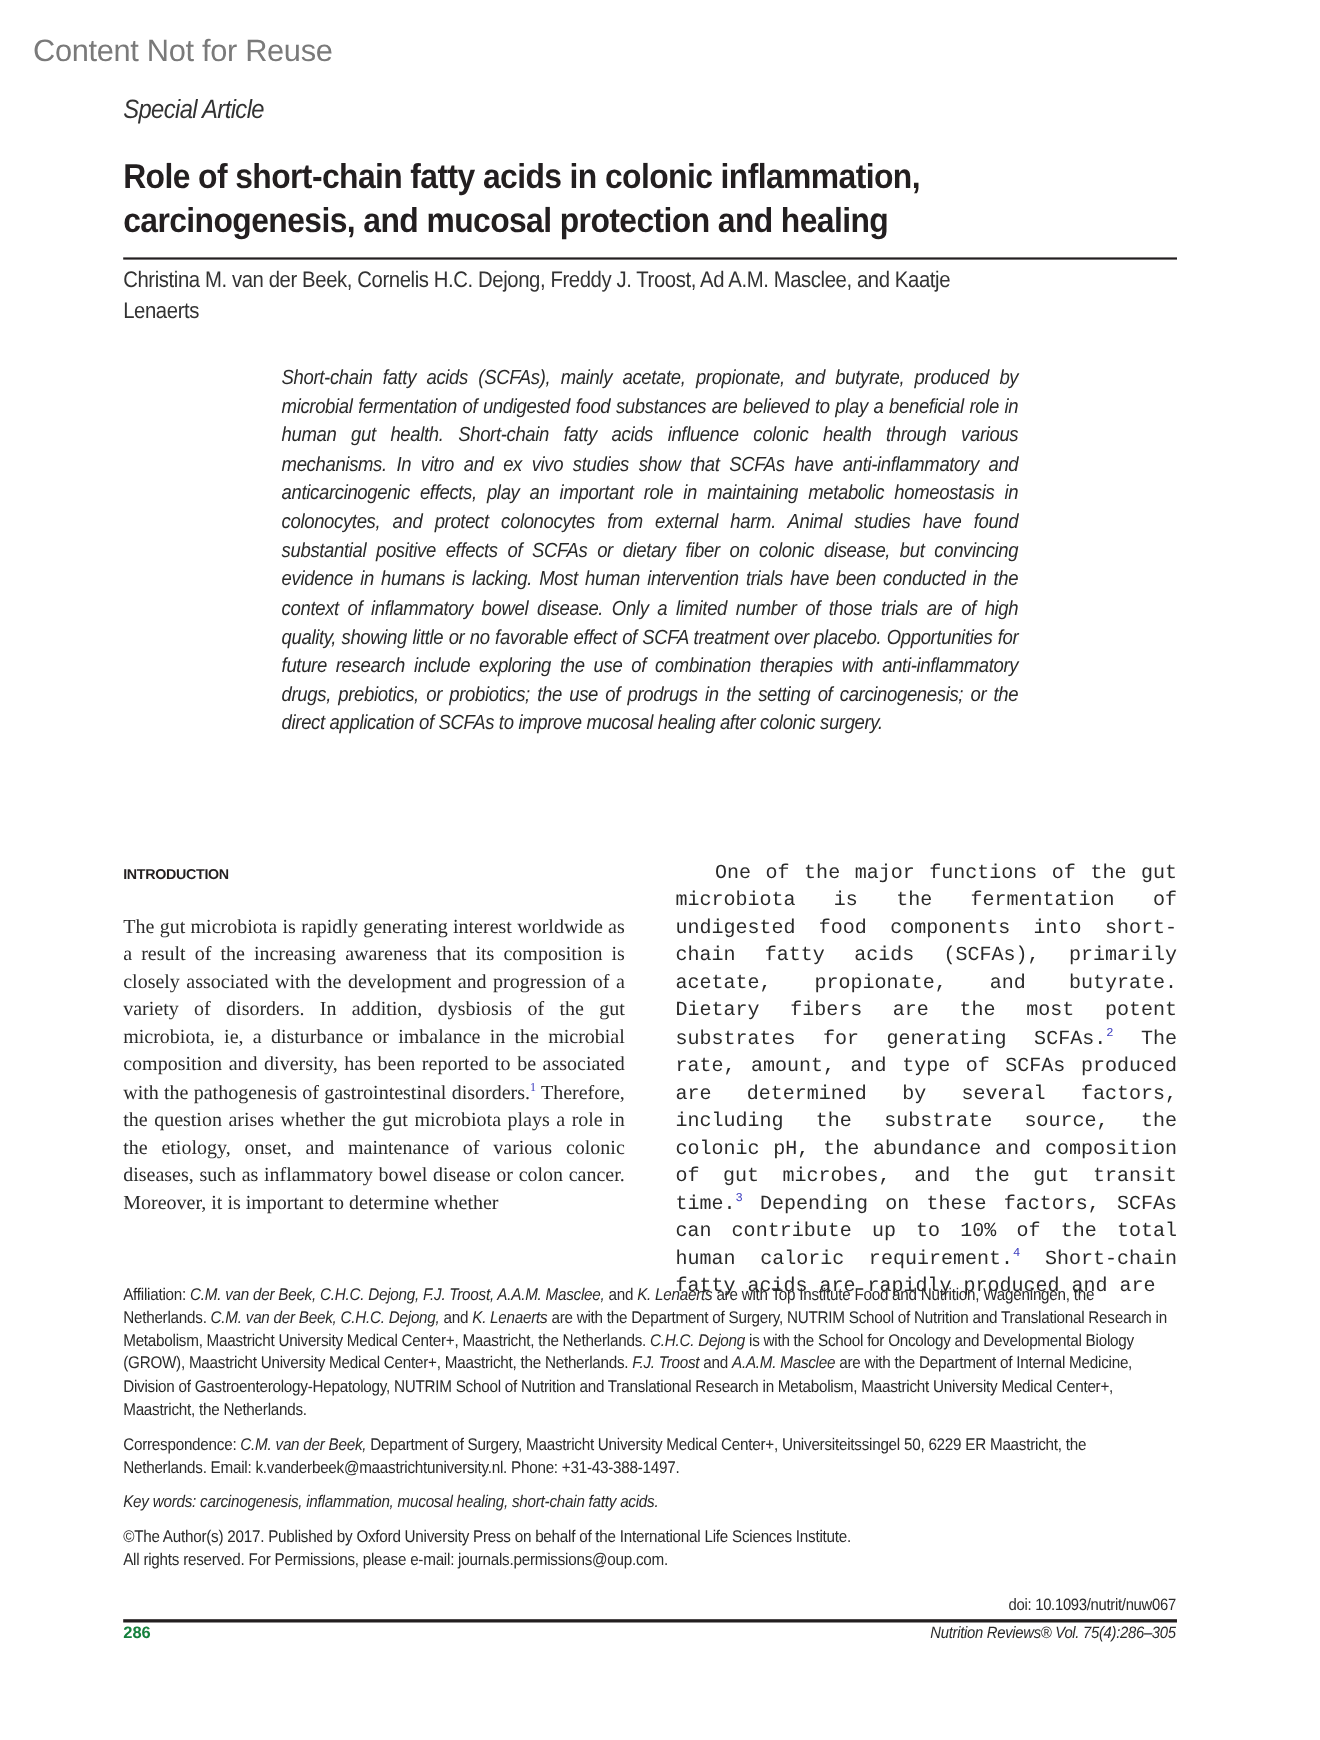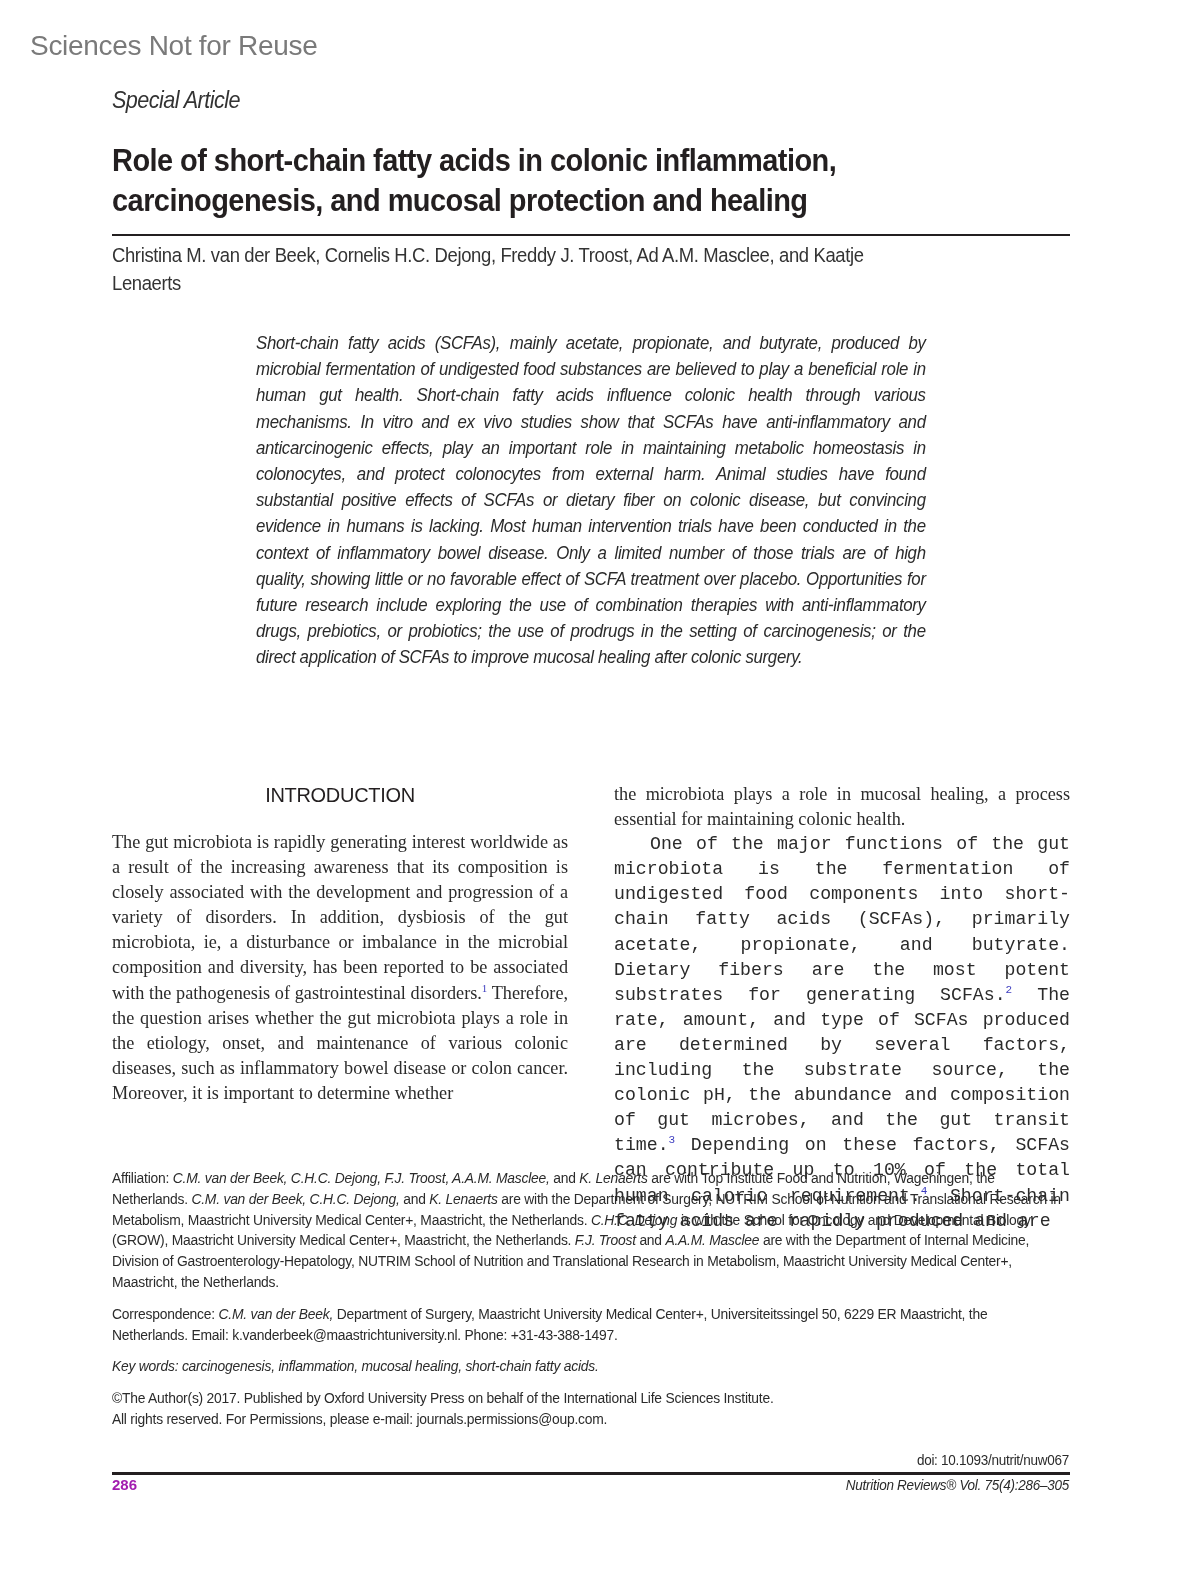--- a/index.html
+++ b/index.html
@@ -6,54 +6,53 @@
   body { width: 1200px; height: 1582px; position: relative; overflow: hidden; color: #231f20; }
   .watermark { position: absolute; left: 30px; top: 30px; font-family: "Liberation Sans", sans-serif; font-size: 28px; color: #7a7a7a; letter-spacing: -0.3px; }
   .kicker { position: absolute; left: 112px; top: 86px; font-family: "Liberation Sans", sans-serif; font-style: italic; font-size: 24px; color: #333; letter-spacing: -0.6px; transform: scaleX(0.9); transform-origin: left; }
   .title { position: absolute; left: 112px; top: 140px; width: 960px; font-family: "Liberation Sans", sans-serif; font-weight: bold; font-size: 31.5px; line-height: 40px; color: #231f20; letter-spacing: -0.6px; margin: 0; transform: scaleX(0.92); transform-origin: left; }
   .rule-top { position: absolute; left: 112px; top: 234px; width: 958px; height: 0; border-top: 2px solid #231f20; }
   .authors { position: absolute; left: 112px; top: 241px; width: 900px; font-family: "Liberation Sans", sans-serif; font-size: 20.5px; line-height: 28px; color: #333; letter-spacing: -0.4px; transform: scaleX(0.9); transform-origin: left; }
   .abstract { position: absolute; left: 256px; top: 330px; width: 740px; font-family: "Liberation Sans", sans-serif; font-style: italic; font-size: 18.6px; line-height: 26.2px; color: #2b2b2b; text-align: justify; letter-spacing: -0.35px; transform: scaleX(0.905); transform-origin: left; margin: 0; }
   .col { position: absolute; top: 782px; width: 456px; font-family: "Liberation Serif", serif; font-size: 18.2px; line-height: 25.1px; color: #2b2b2b; text-align: justify; }
   .col-left { left: 112px; }
   .col-right { left: 614px; }
-  .section-heading { font-family: "Liberation Sans", sans-serif; font-weight: normal; font-size: 20px; text-align: center; letter-spacing: -0.3px; margin: 0 0 22px 0; line-height: 26px; color: #231f20; }
+  .section-heading { font-family: "Liberation Sans", sans-serif; font-weight: bold; font-size: 13px; letter-spacing: -0.3px; margin: 0 0 22px 0; line-height: 26px; color: #231f20; }
   .col p { margin: 0; }
   .indent { text-indent: 36px; font-family: Liberation Mono, monospace; }
   sup.ref { color: #3d3dbf; font-size: 11px; line-height: 0; vertical-align: super; }
   .footnotes { position: absolute; left: 112px; top: 1168px; width: 1060px; font-family: "Liberation Sans", sans-serif; font-size: 15.4px; line-height: 20.8px; color: #2b2b2b; letter-spacing: -0.25px; transform: scaleX(0.9); transform-origin: left; }
   .footnotes p { margin: 0 0 11px 0; }
   .footnotes em { font-style: italic; }
   .doi { position: absolute; right: 131px; top: 1451px; font-family: "Liberation Sans", sans-serif; font-size: 15px; color: #2b2b2b; letter-spacing: -0.3px; transform: scaleX(0.9); transform-origin: right; }
   .rule-bottom { position: absolute; left: 112px; top: 1472px; width: 958px; height: 0; border-top: 3px solid #231f20; }
-  .page-number { position: absolute; left: 112px; top: 1476px; font-family: "Liberation Sans", sans-serif; font-weight: bold; font-size: 15px; color: #a21caf; }
+  .page-number { position: absolute; left: 112px; top: 1476px; font-family: "Liberation Sans", sans-serif; font-weight: bold; font-size: 15px; color: #15803d; }
   .journal { position: absolute; right: 131px; top: 1476px; font-family: "Liberation Sans", sans-serif; font-style: italic; font-size: 15px; color: #2b2b2b; letter-spacing: -0.3px; transform: scaleX(0.9); transform-origin: right; }
 </style>
 </head>
 <body>
 
-<div class="watermark">Sciences Not for Reuse</div>
+<div class="watermark">Content Not for Reuse</div>
 
 <div class="kicker">Special Article</div>
 
 <h1 class="title">Role of short-chain fatty acids in colonic inflammation, carcinogenesis, and mucosal protection and healing</h1>
 
 <div class="rule-top"></div>
 
 <div class="authors">Christina M. van der Beek, Cornelis H.C. Dejong, Freddy J. Troost, Ad A.M. Masclee, and Kaatje Lenaerts</div>
 
 <p class="abstract">Short-chain fatty acids (SCFAs), mainly acetate, propionate, and butyrate, produced by microbial fermentation of undigested food substances are believed to play a beneficial role in human gut health. Short-chain fatty acids influence colonic health through various mechanisms. In vitro and ex vivo studies show that SCFAs have anti-inflammatory and anticarcinogenic effects, play an important role in maintaining metabolic homeostasis in colonocytes, and protect colonocytes from external harm. Animal studies have found substantial positive effects of SCFAs or dietary fiber on colonic disease, but convincing evidence in humans is lacking. Most human intervention trials have been conducted in the context of inflammatory bowel disease. Only a limited number of those trials are of high quality, showing little or no favorable effect of SCFA treatment over placebo. Opportunities for future research include exploring the use of combination therapies with anti-inflammatory drugs, prebiotics, or probiotics; the use of prodrugs in the setting of carcinogenesis; or the direct application of SCFAs to improve mucosal healing after colonic surgery.</p>
 
 <div class="col col-left">
   <h2 class="section-heading">INTRODUCTION</h2>
   <p><span>The gut microbiota is rapidly generating interest worldwide as a result of the increasing awareness that its composition is closely associated with the development and progression of a variety of disorders. In addition, dysbiosis of the gut microbiota, ie, a disturbance or imbalance in the microbial composition and diversity, has been reported to be associated with the pathogenesis of gastrointestinal disorders.</span><sup class="ref">1</sup><span> Therefore, the question arises whether the gut microbiota plays a role in the etiology, onset, and maintenance of various colonic diseases, such as inflammatory bowel disease or colon cancer. Moreover, it is important to determine whether</span></p>
 </div>
 
 <div class="col col-right">
-  <p>the microbiota plays a role in mucosal healing, a process essential for maintaining colonic health.</p>
   <p class="indent"><span>One of the major functions of the gut microbiota is the fermentation of undigested food components into short-chain fatty acids (SCFAs), primarily acetate, propionate, and butyrate. Dietary fibers are the most potent substrates for generating SCFAs.</span><sup class="ref">2</sup><span> The rate, amount, and type of SCFAs produced are determined by several factors, including the substrate source, the colonic pH, the abundance and composition of gut microbes, and the gut transit time.</span><sup class="ref">3</sup><span> Depending on these factors, SCFAs can contribute up to 10% of the total human caloric requirement.</span><sup class="ref">4</sup><span> Short-chain fatty acids are rapidly produced and are</span></p>
 </div>
 
 <div class="footnotes">
   <p><span>Affiliation: </span><em>C.M. van der Beek, C.H.C. Dejong, F.J. Troost, A.A.M. Masclee,</em><span> and </span><em>K. Lenaerts</em><span> are with Top Institute Food and Nutrition, Wageningen, the Netherlands. </span><em>C.M. van der Beek, C.H.C. Dejong,</em><span> and </span><em>K. Lenaerts</em><span> are with the Department of Surgery, NUTRIM School of Nutrition and Translational Research in Metabolism, Maastricht University Medical Center+, Maastricht, the Netherlands. </span><em>C.H.C. Dejong</em><span> is with the School for Oncology and Developmental Biology (GROW), Maastricht University Medical Center+, Maastricht, the Netherlands. </span><em>F.J. Troost</em><span> and </span><em>A.A.M. Masclee</em><span> are with the Department of Internal Medicine, Division of Gastroenterology-Hepatology, NUTRIM School of Nutrition and Translational Research in Metabolism, Maastricht University Medical Center+, Maastricht, the Netherlands.</span></p>
   <p><span>Correspondence: </span><em>C.M. van der Beek,</em><span> Department of Surgery, Maastricht University Medical Center+, Universiteitssingel 50, 6229 ER Maastricht, the Netherlands. Email: k.vanderbeek@maastrichtuniversity.nl. Phone: +31-43-388-1497.</span></p>
   <p><em>Key words: carcinogenesis, inflammation, mucosal healing, short-chain fatty acids.</em></p>
   <p><span>©The Author(s) 2017. Published by Oxford University Press on behalf of the International Life Sciences Institute.</span><br><span>All rights reserved. For Permissions, please e-mail: journals.permissions@oup.com.</span></p>
 </div>
 

